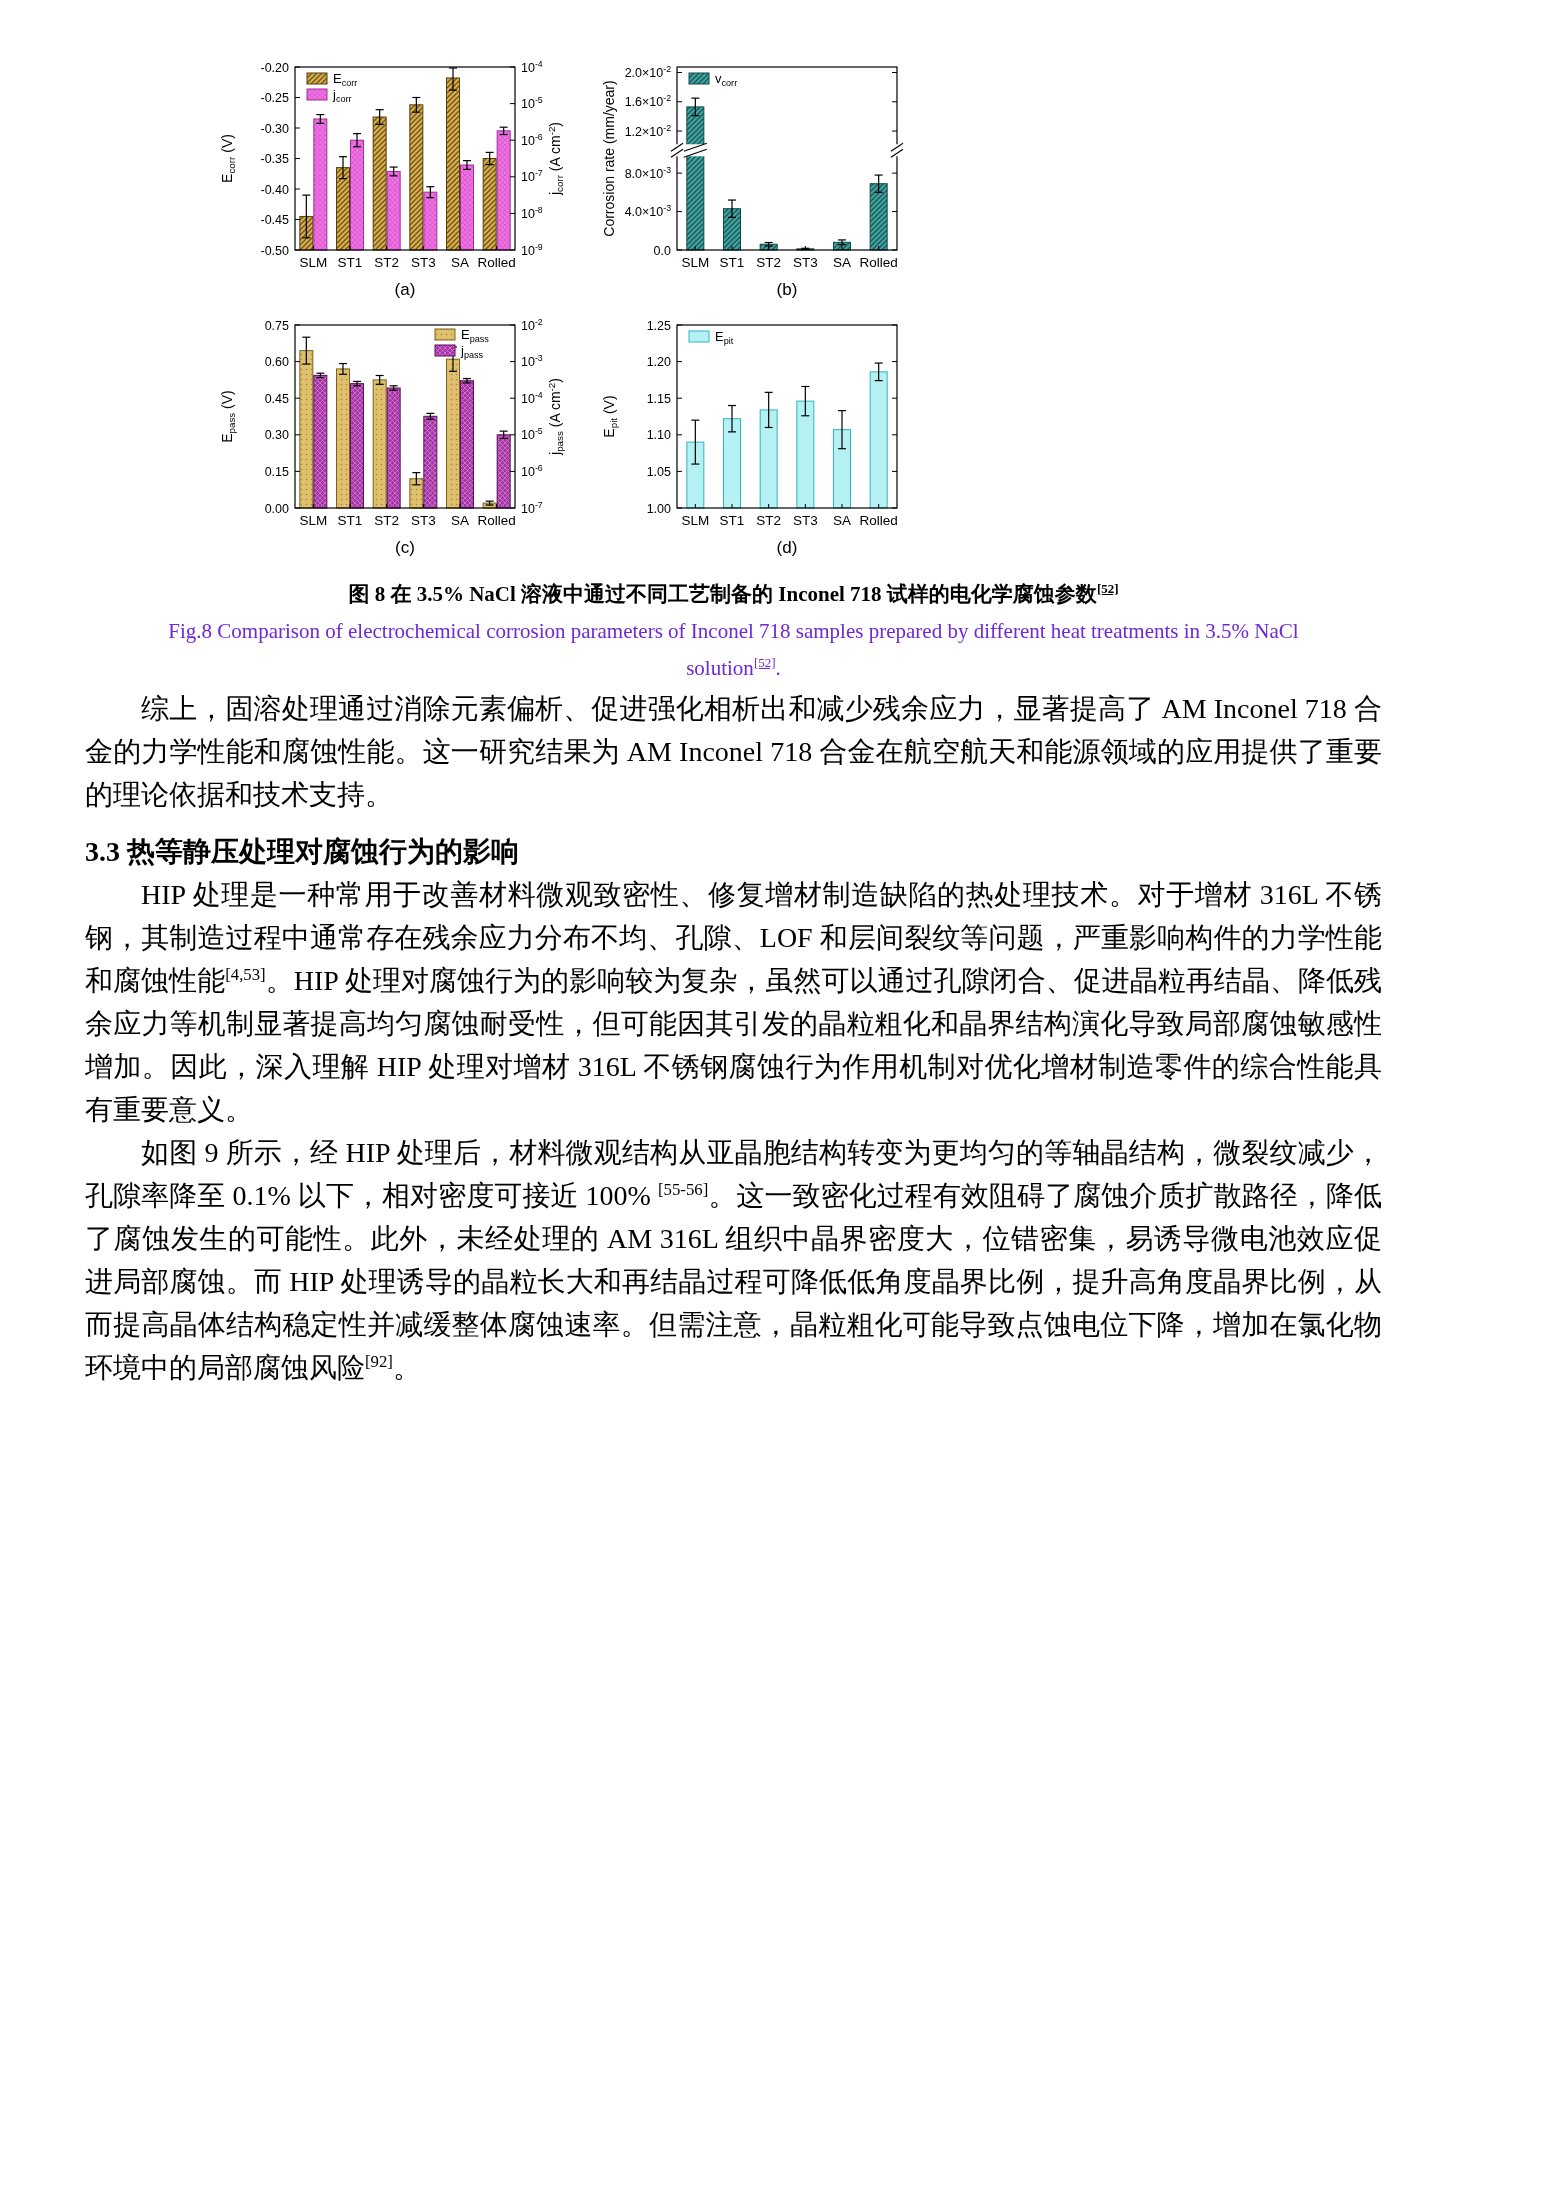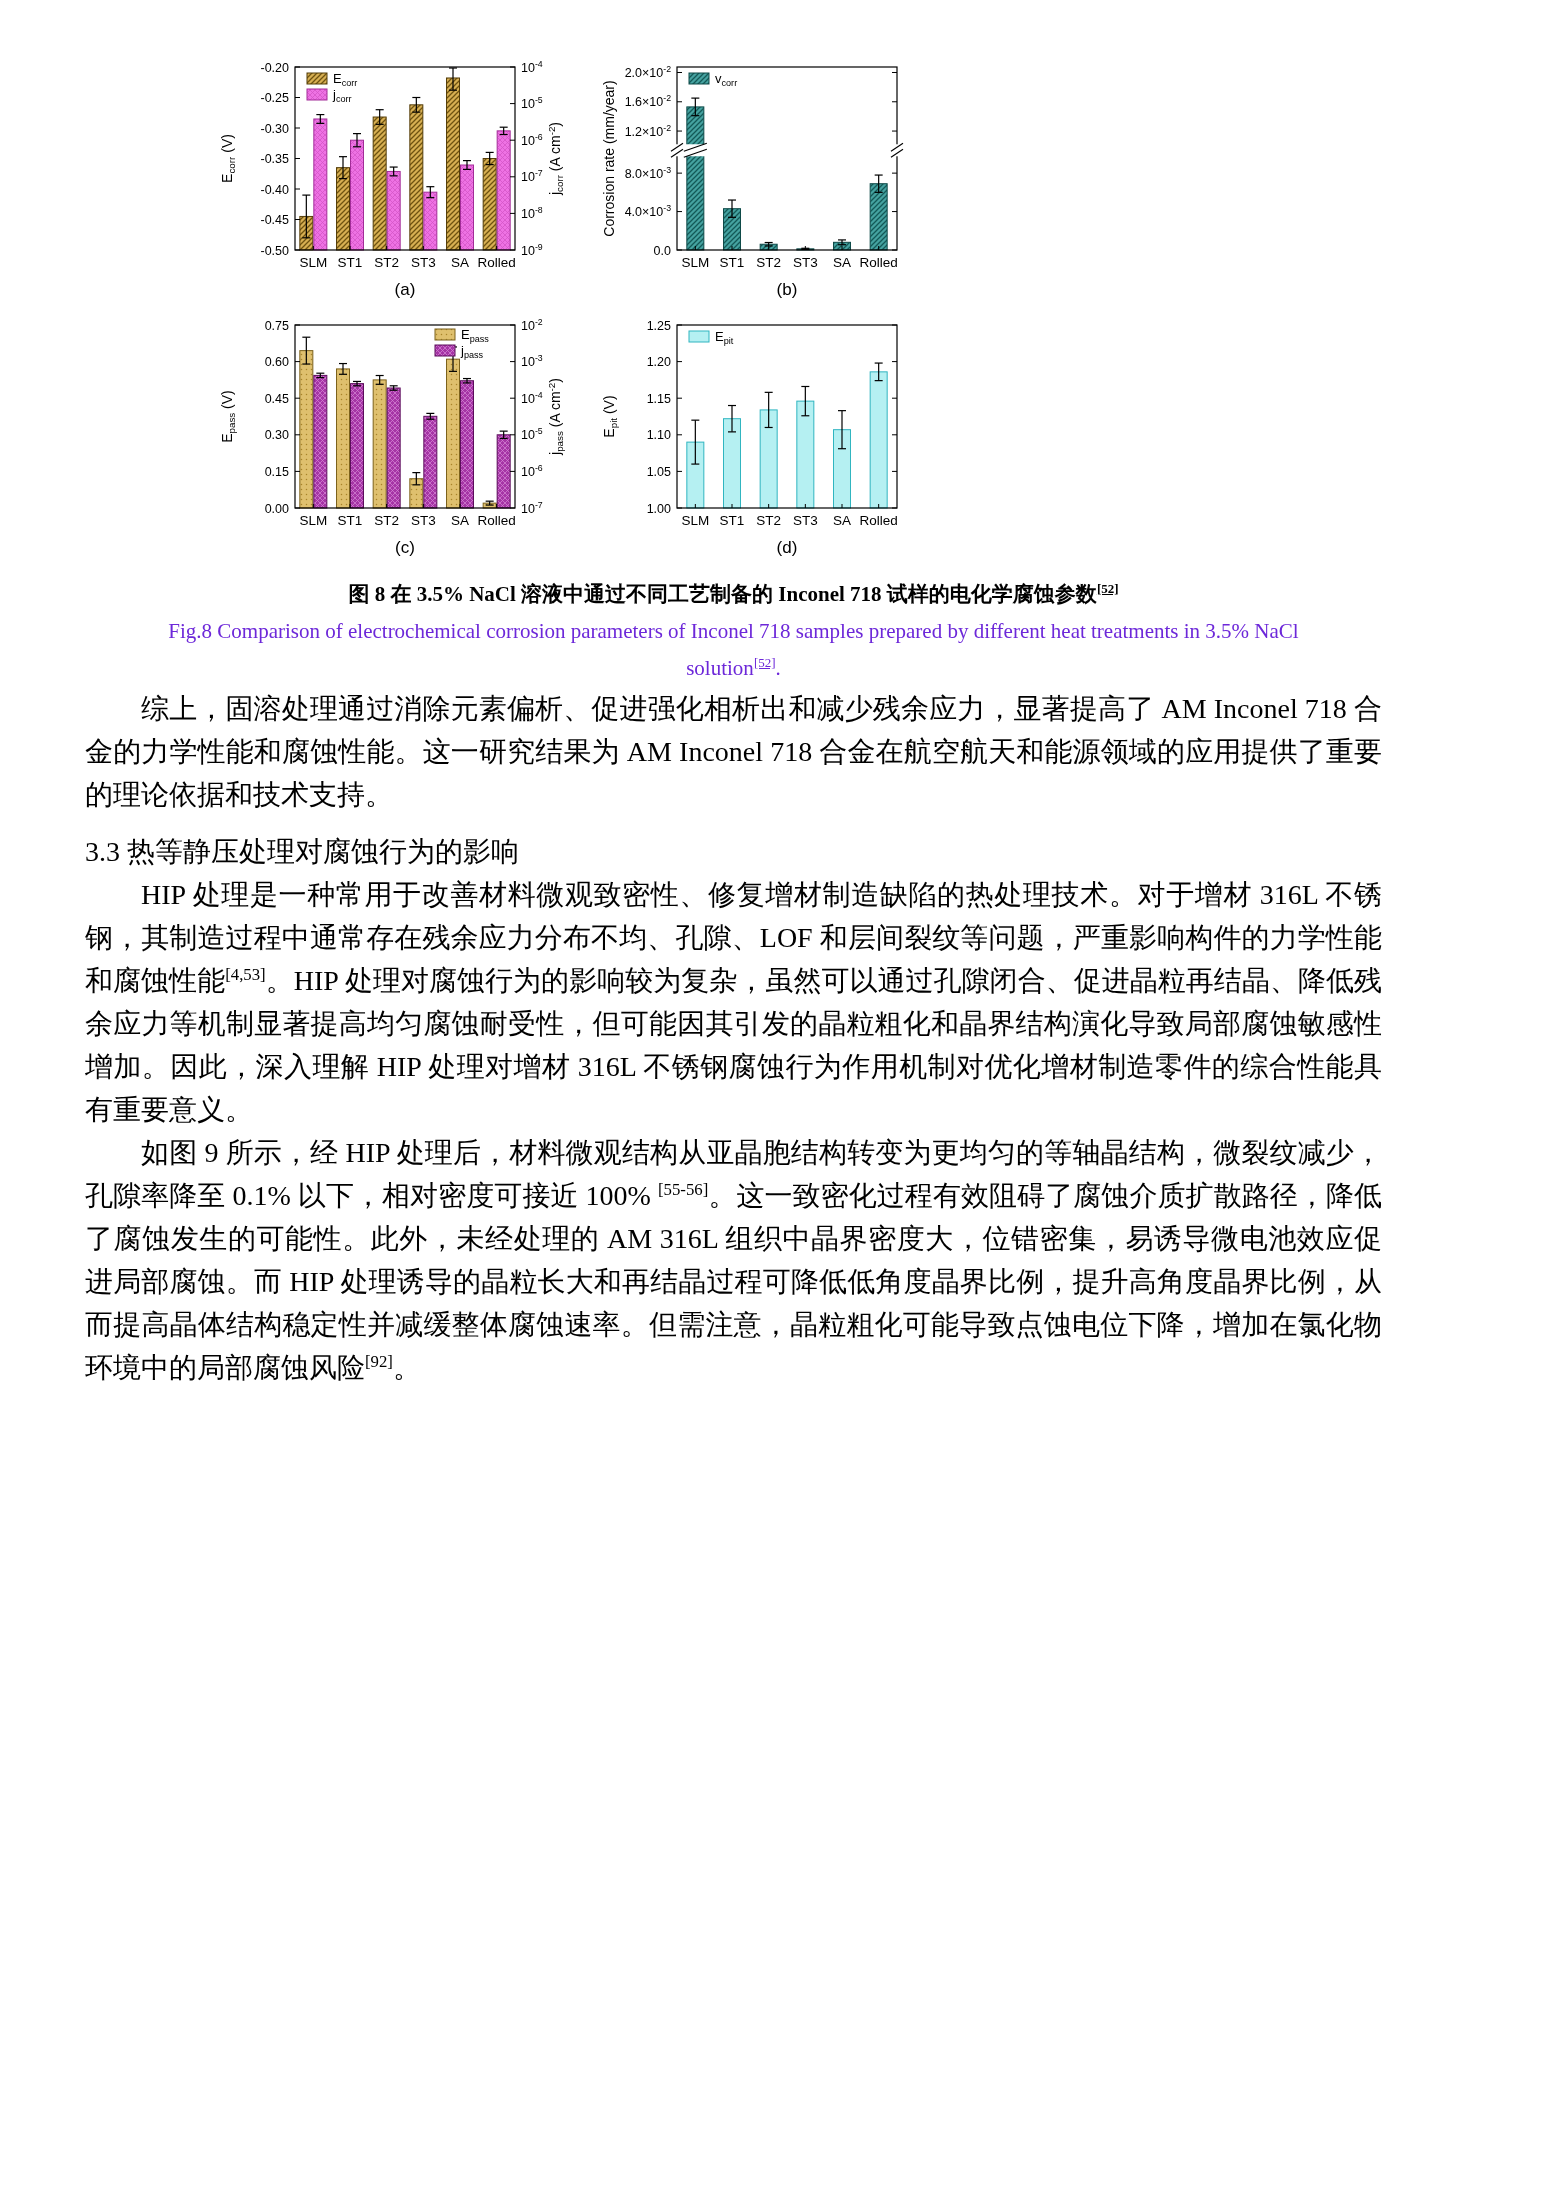--- a/index.html
+++ b/index.html
@@ -12,21 +12,21 @@
   .cap-cn{text-align:center;font-weight:700;font-size:21px;line-height:30px;margin-top:16px;
           font-family:"Liberation Serif", serif;color:#000;}
   .cap-en{text-align:center;font-size:21px;line-height:37px;max-width:1230px;margin:4px auto 0;
           font-family:"Liberation Serif", serif;color:#6d28d9;}
   .cap-cn sup,.cap-en sup{font-size:0.62em;vertical-align:super;line-height:0;text-decoration:underline;}
   .body{font-size:28px;line-height:43px;text-align:justify;text-indent:56px;margin:0;
         font-family:"Liberation Serif", serif;color:#000;}
   .body sup{font-size:0.6em;vertical-align:super;line-height:0;}
   .body sub{font-size:0.6em;vertical-align:sub;line-height:0;}
   .para-first{margin-top:0;}
-  .heading{font-size:28px;line-height:43px;font-weight:400;margin:14px 0 0 0;text-indent:0;
+  .heading{font-size:28px;line-height:43px;font-weight:700;margin:14px 0 0 0;text-indent:0;
            font-family:"Liberation Serif", serif;color:#000;}
 </style>
 </head>
 <body>
 
 <div class="page">
   <div class="content">
 
     <figure>
       <div class="charts-grid">

